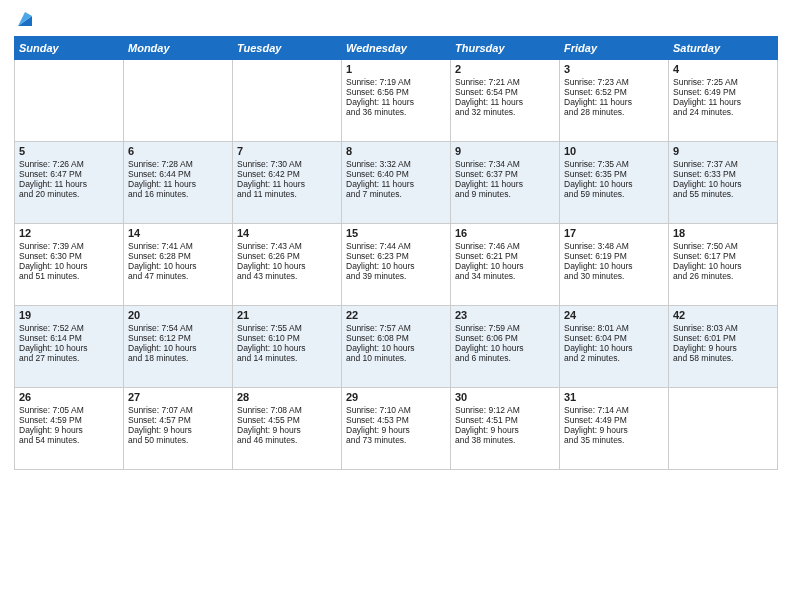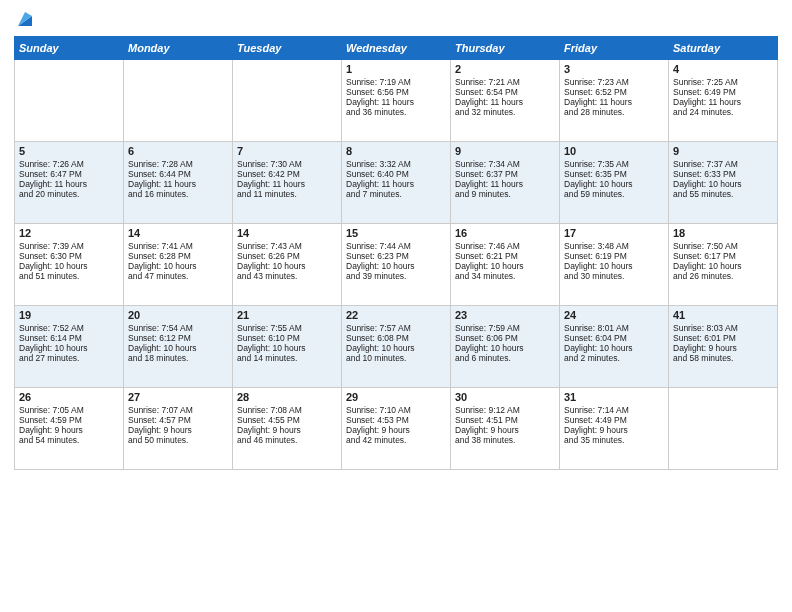--- a/index.html
+++ b/index.html
@@ -308,21 +308,21 @@
             <div>and 6 minutes.</div>
           </td>
           <td>
             <span class="day-number">24</span>
             <div>Sunrise: 8:01 AM</div>
             <div>Sunset: 6:04 PM</div>
             <div>Daylight: 10 hours</div>
             <div>and 2 minutes.</div>
           </td>
           <td>
-            <span class="day-number">41</span>
+            <span class="day-number">42</span>
             <div>Sunrise: 8:03 AM</div>
             <div>Sunset: 6:01 PM</div>
             <div>Daylight: 9 hours</div>
             <div>and 58 minutes.</div>
           </td>
         </tr>
         <tr>
           <td>
             <span class="day-number">26</span>
             <div>Sunrise: 7:05 AM</div>
@@ -342,21 +342,21 @@
             <div>Sunrise: 7:08 AM</div>
             <div>Sunset: 4:55 PM</div>
             <div>Daylight: 9 hours</div>
             <div>and 46 minutes.</div>
           </td>
           <td>
             <span class="day-number">29</span>
             <div>Sunrise: 7:10 AM</div>
             <div>Sunset: 4:53 PM</div>
             <div>Daylight: 9 hours</div>
-            <div>and 42 minutes.</div>
+            <div>and 73 minutes.</div>
           </td>
           <td>
             <span class="day-number">30</span>
             <div>Sunrise: 9:12 AM</div>
             <div>Sunset: 4:51 PM</div>
             <div>Daylight: 9 hours</div>
             <div>and 38 minutes.</div>
           </td>
           <td>
             <span class="day-number">31</span>

